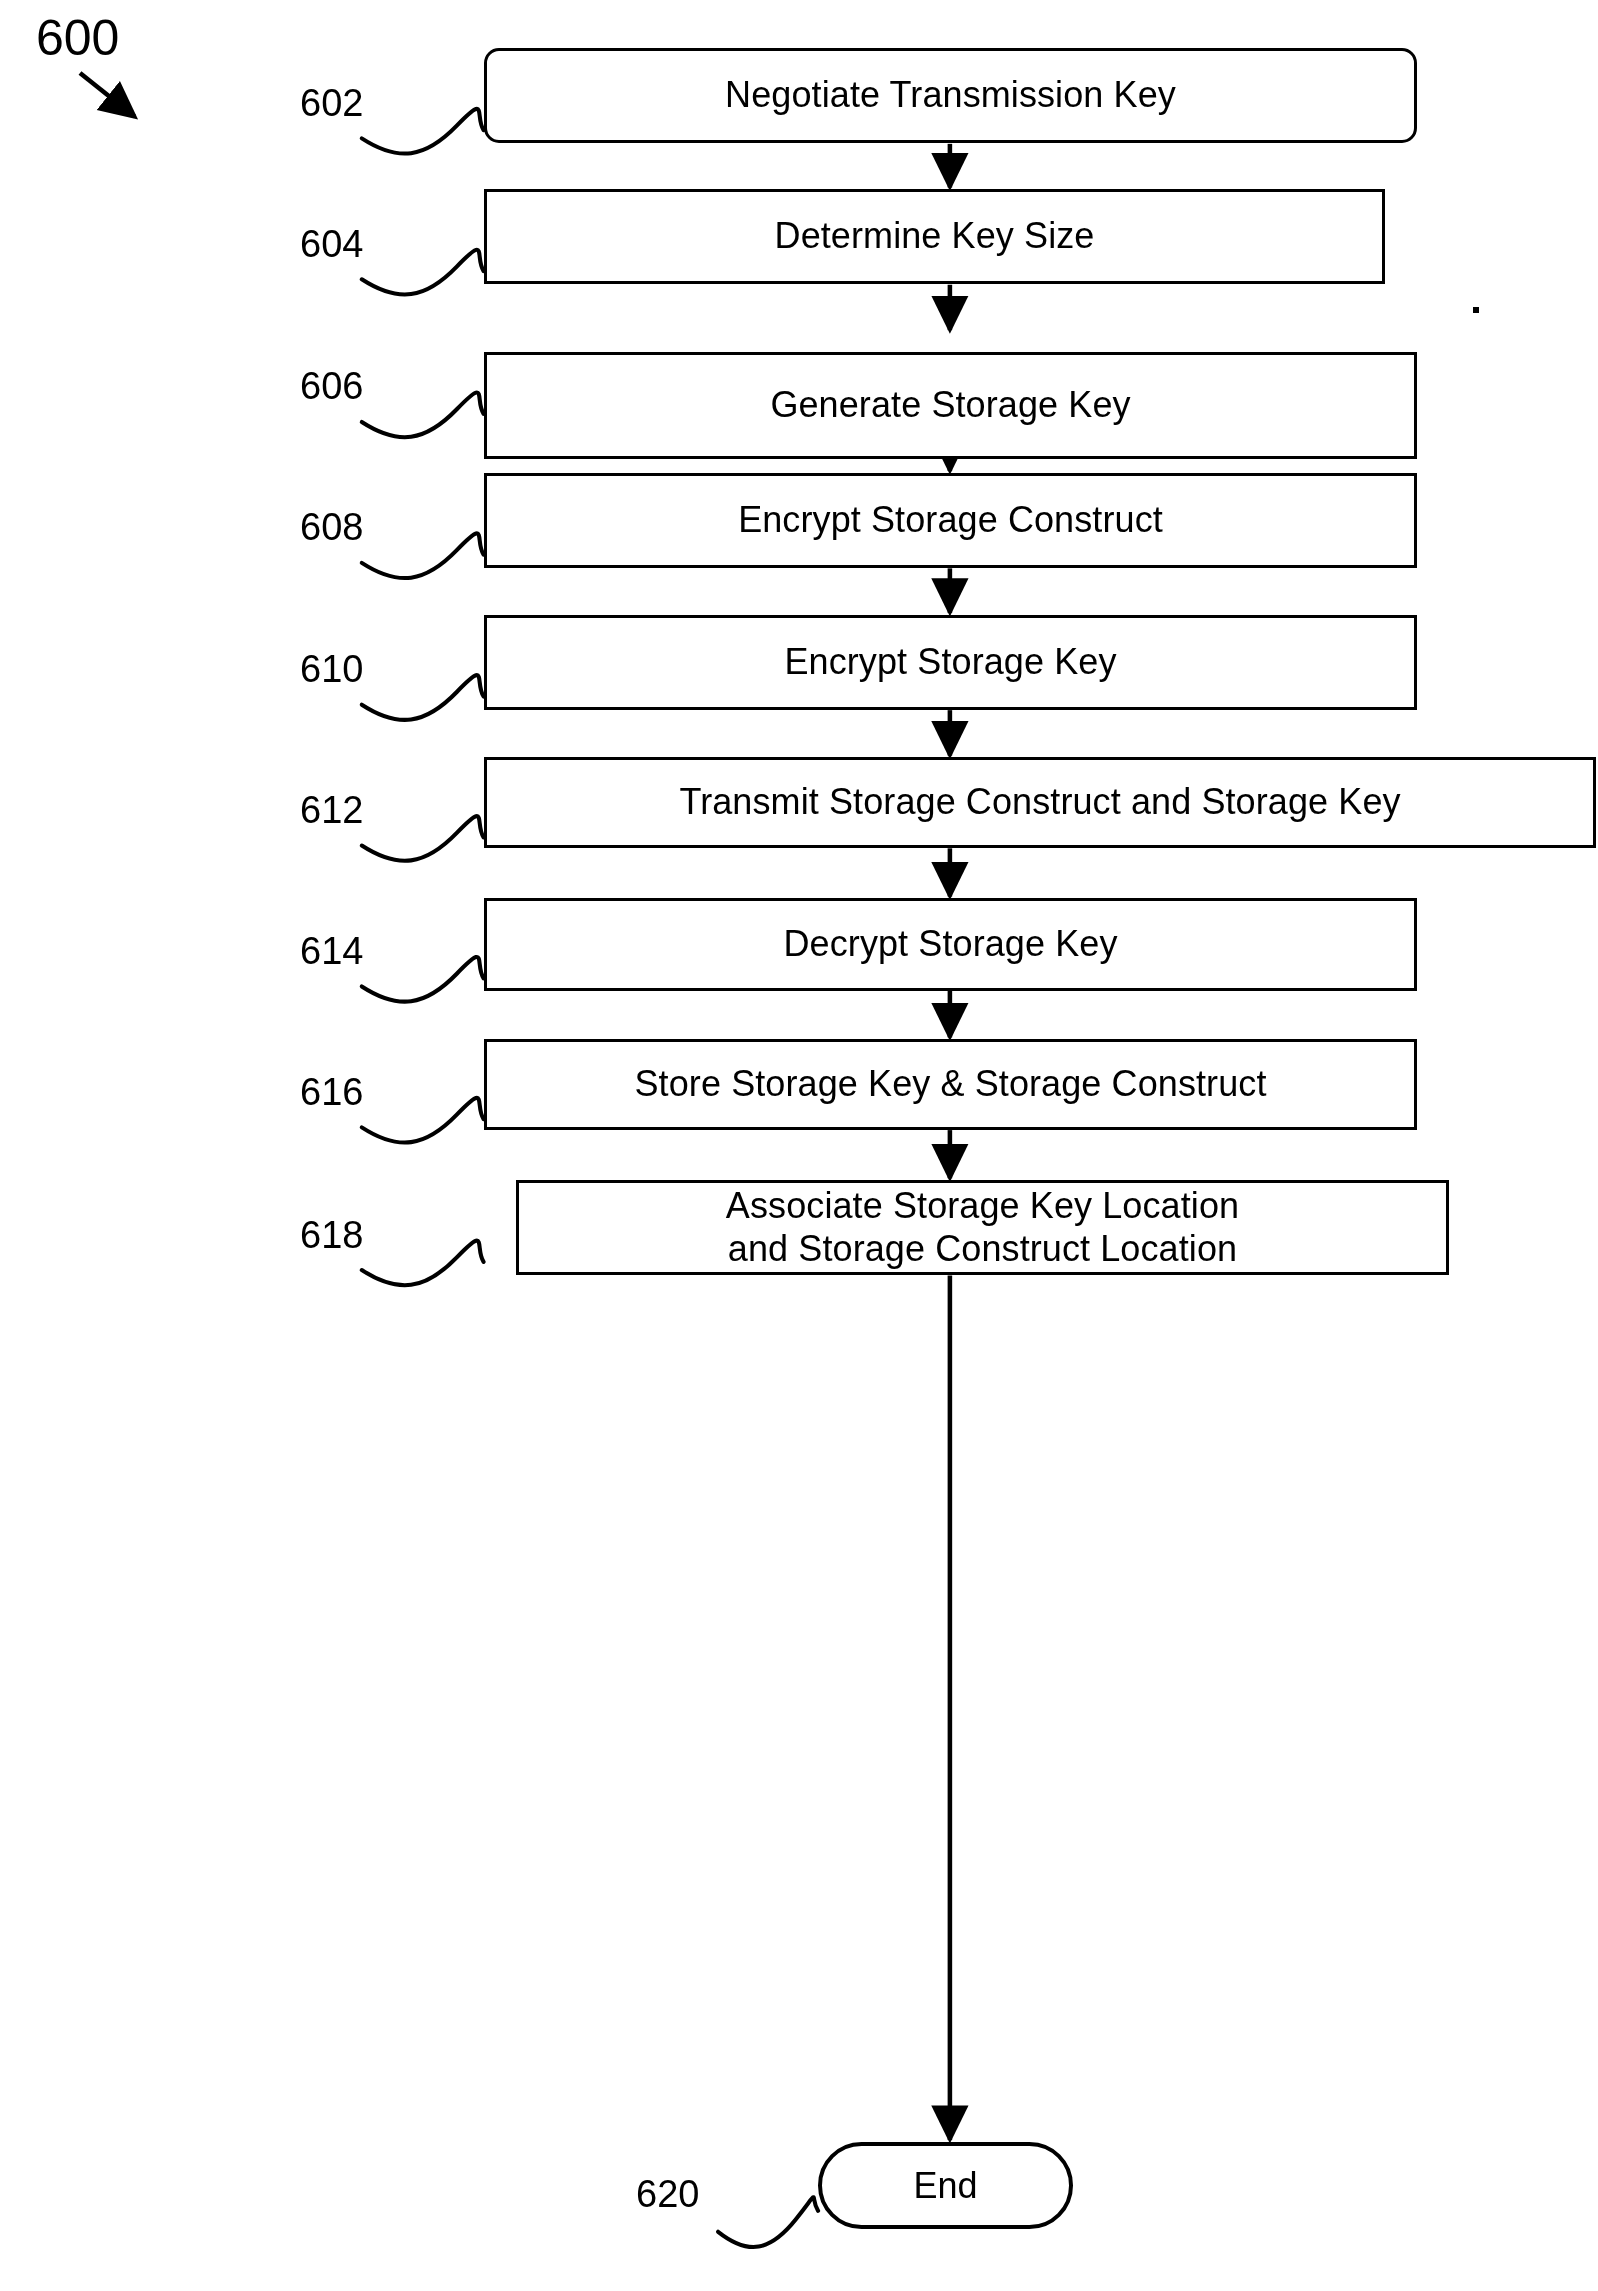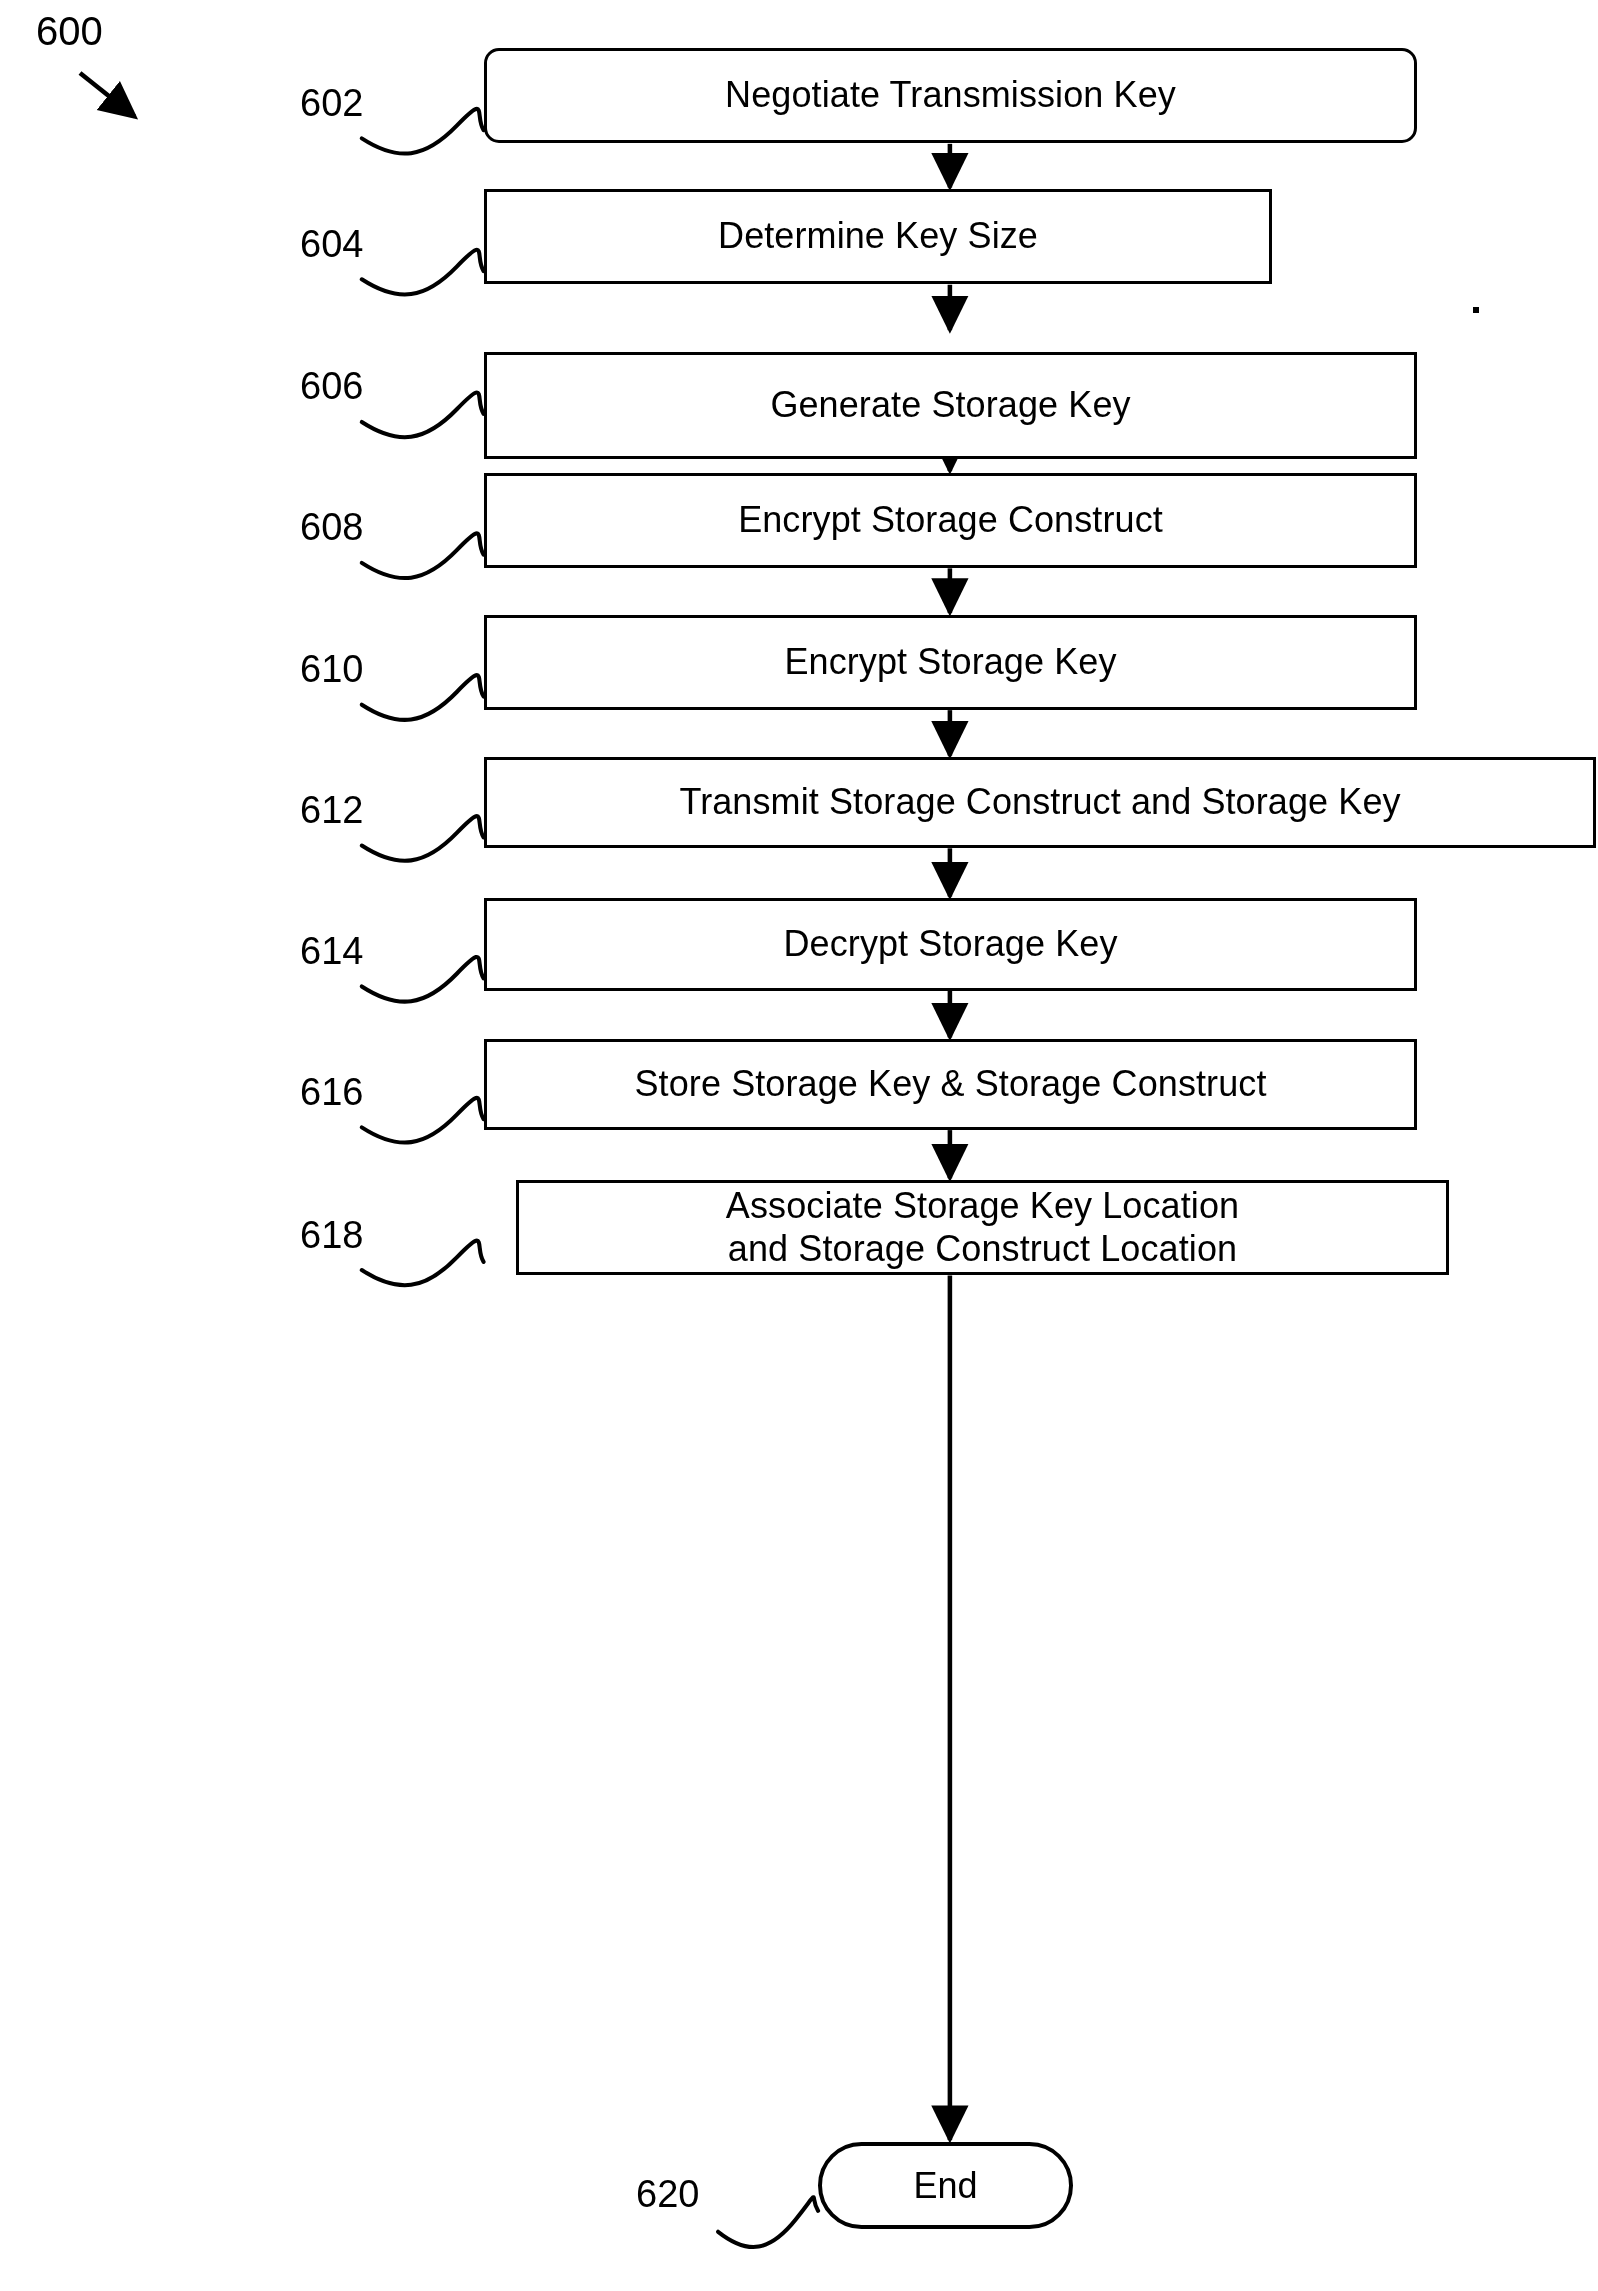--- a/index.html
+++ b/index.html
@@ -67,21 +67,21 @@
   .ref-num {
     position: absolute;
     font-family: Liberation Sans, sans-serif;
     font-size: 38px;
     color: #000000;
     white-space: nowrap;
   }
   .fig-num {
     position: absolute;
     font-family: "Liberation Sans", sans-serif;
-    font-size: 40px;
+    font-size: 50px;
     color: #000000;
     white-space: nowrap;
   }
   .speck {
     position: absolute;
     width: 6.4px;
     height: 5.5px;
     background: #000000;
   }
 </style>
@@ -129,21 +129,21 @@
 
   <div class="fig-num" id="fig-num" style="left: 36px; top: 9px;">600</div>
 
   <div class="speck" style="left:1473px; top:307px;"></div>
 
   <div id="nodes">
       <div class="proc-box" style="left: 484px; top: 48px; width: 933px; height: 95px; border-radius: 15px;">
         <div class="proc-label">Negotiate Transmission Key</div>
       </div>
       <div class="ref-num" style="left: 300px; top: 82px;">602</div>
-      <div class="proc-box" style="left: 484px; top: 189px; width: 788px; height: 95px;">
+      <div class="proc-box" style="left: 484px; top: 189px; width: 901px; height: 95px;">
         <div class="proc-label">Determine Key Size</div>
       </div>
       <div class="ref-num" style="left: 300px; top: 223px;">604</div>
       <div class="proc-box" style="left: 484px; top: 352px; width: 933px; height: 107px;">
         <div class="proc-label">Generate Storage Key</div>
       </div>
       <div class="ref-num" style="left: 300px; top: 365px;">606</div>
       <div class="proc-box" style="left: 484px; top: 473px; width: 933px; height: 95px;">
         <div class="proc-label">Encrypt Storage Construct</div>
       </div>

